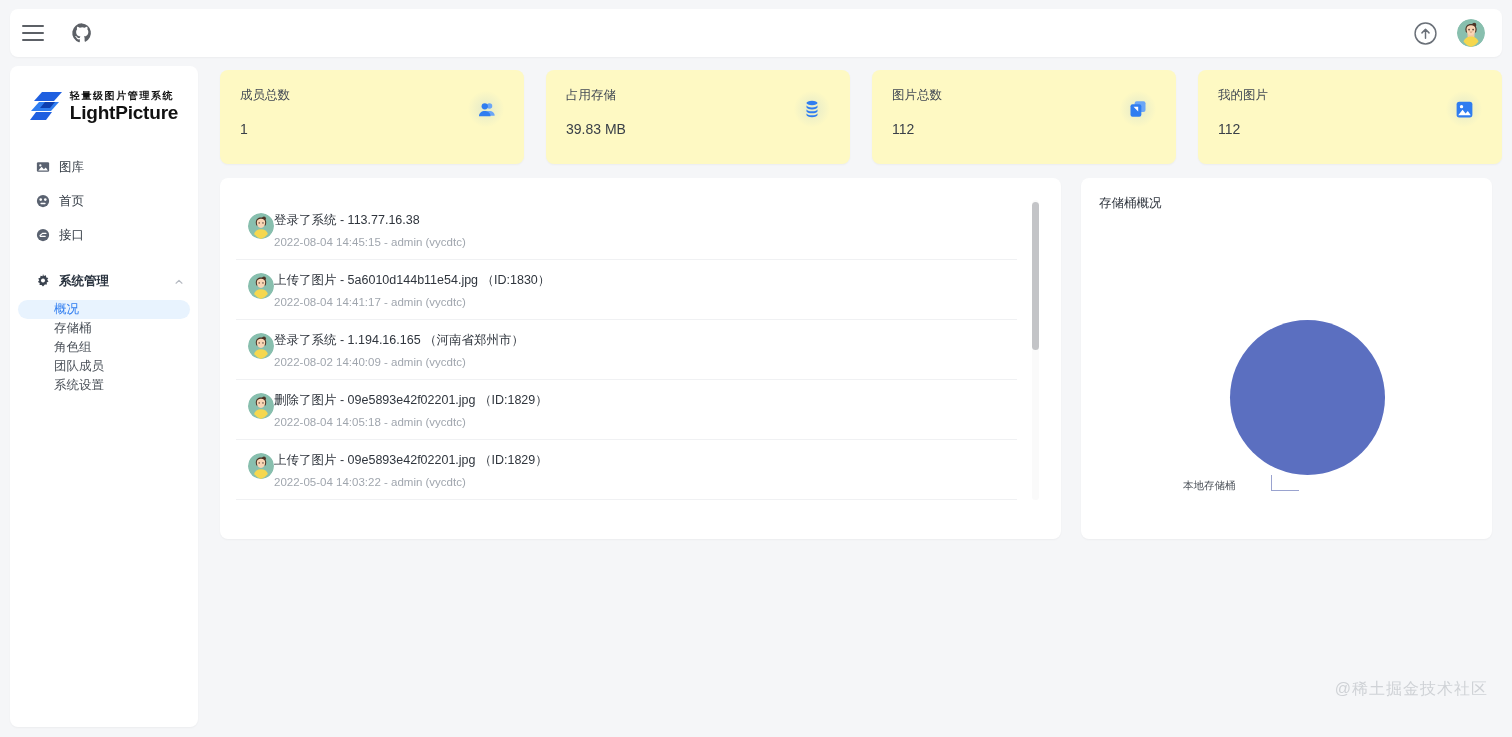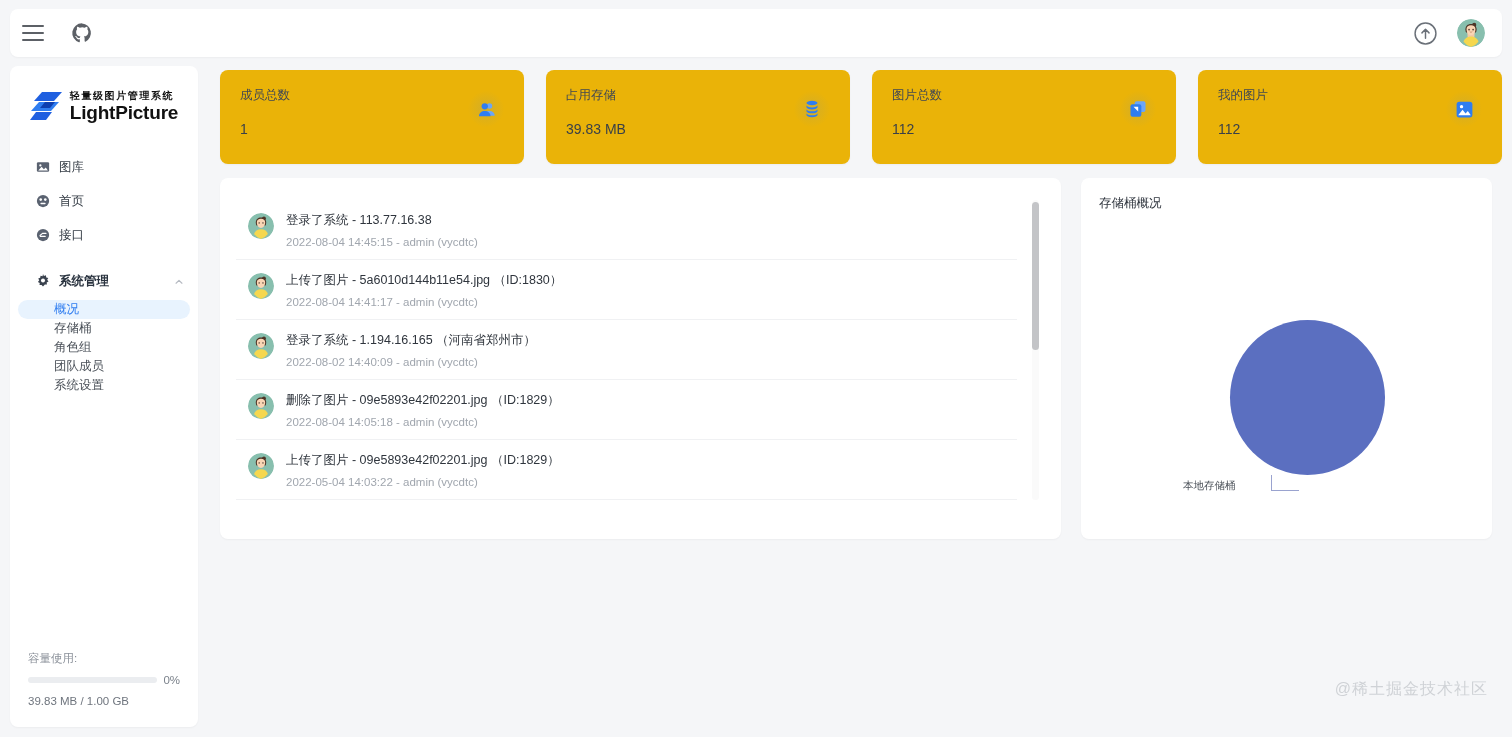--- a/index.html
+++ b/index.html
@@ -94,21 +94,21 @@
   .cap-fill { position:absolute; left:0; top:0; height:6px; width: 0%; background:#2f7df0; border-radius:3px; }
   .cap-pct { font-size: 11.5px; color: #7b828b; }
   .cap-detail { font-size: 11.5px; color: #6f757e; margin-top: 9px; }
 
   
   .stats {
     position: absolute; left: 220px; top: 70px;
     width: 1282px; display: flex; gap: 22px;
   }
   .stat-card {
-    flex: 1; height: 94px; background:#eab308; border-radius: 8px;
+    flex: 1; height: 94px; background:#fef9c3; border-radius: 8px;
     box-shadow: 0 1px 2px rgba(0,0,0,0.04);
     padding: 17px 20px; position: relative;
   }
   .stat-title { font-size: 12.5px; color: #414853; }
   .stat-value { font-size: 14px; color: #3a4048; margin-top: 17px; }
   .stat-icon-bg {
     position:absolute; right: 20px; top: 21px;
     width: 36px; height: 36px; border-radius: 50%;
     display:flex; align-items:center; justify-content:center;
     background: radial-gradient(circle, rgba(64,140,244,0.14) 0%, rgba(64,140,244,0.0) 72%);
@@ -132,21 +132,21 @@
     font-size: 11.5px; color: #555c66; cursor:pointer; gap: 8px;
   }
   .select-box .sel-chev { margin-left:auto; opacity:.5; }
 
   .act-list-wrap {
     position: relative; margin-top: 8px;
     height: 300px; overflow: hidden;
   }
   .act-list { padding-right: 28px; }
   .act-item {
-    display:flex; align-items:flex-start; gap: 12px;
+    display:flex; align-items:flex-start; 
     padding: 12px 0 11px 12px; border-bottom: 1px solid #f0f1f3;
   }
   .act-avatar { width: 26px; height: 26px; border-radius:50%; overflow:hidden; flex:none; margin-top:1px;}
   .act-main { padding-top: 1px; }
   .act-text { font-size: 12.5px; color: #2f353d; line-height: 1.2; }
   .act-meta { font-size: 11.5px; color: #a0a6ae; margin-top: 8px; }
   .act-scroll-track {
     position:absolute; right: 6px; top: 0; width: 7px; height: 300px;
     background: #fafafa; border-radius: 4px;
   }
@@ -309,30 +309,20 @@
         </div>
         <div class="sub-item">
           <span>团队成员</span>
         </div>
         <div class="sub-item">
           <span>系统设置</span>
         </div>
       </div>
     </div>
 
-    <div class="capacity">
-      <div class="cap-label">容量使用:</div>
-      <div class="cap-row">
-        <div class="cap-track">
-          <div class="cap-fill" style="width: 0%;"></div>
-        </div>
-        <div class="cap-pct">0%</div>
-      </div>
-      <div class="cap-detail">39.83 MB / 1.00 GB</div>
-    </div>
   </div>
 
   <div class="stats">
 
     <div class="stat-card">
       <div class="stat-title">成员总数</div>
       <div class="stat-value">1</div>
       <div class="stat-icon-bg">
         <svg viewBox="0 0 24 24" width="21" height="21">
           <circle cx="15.4" cy="8" r="3.2" fill="#6ba6f7"></circle>

